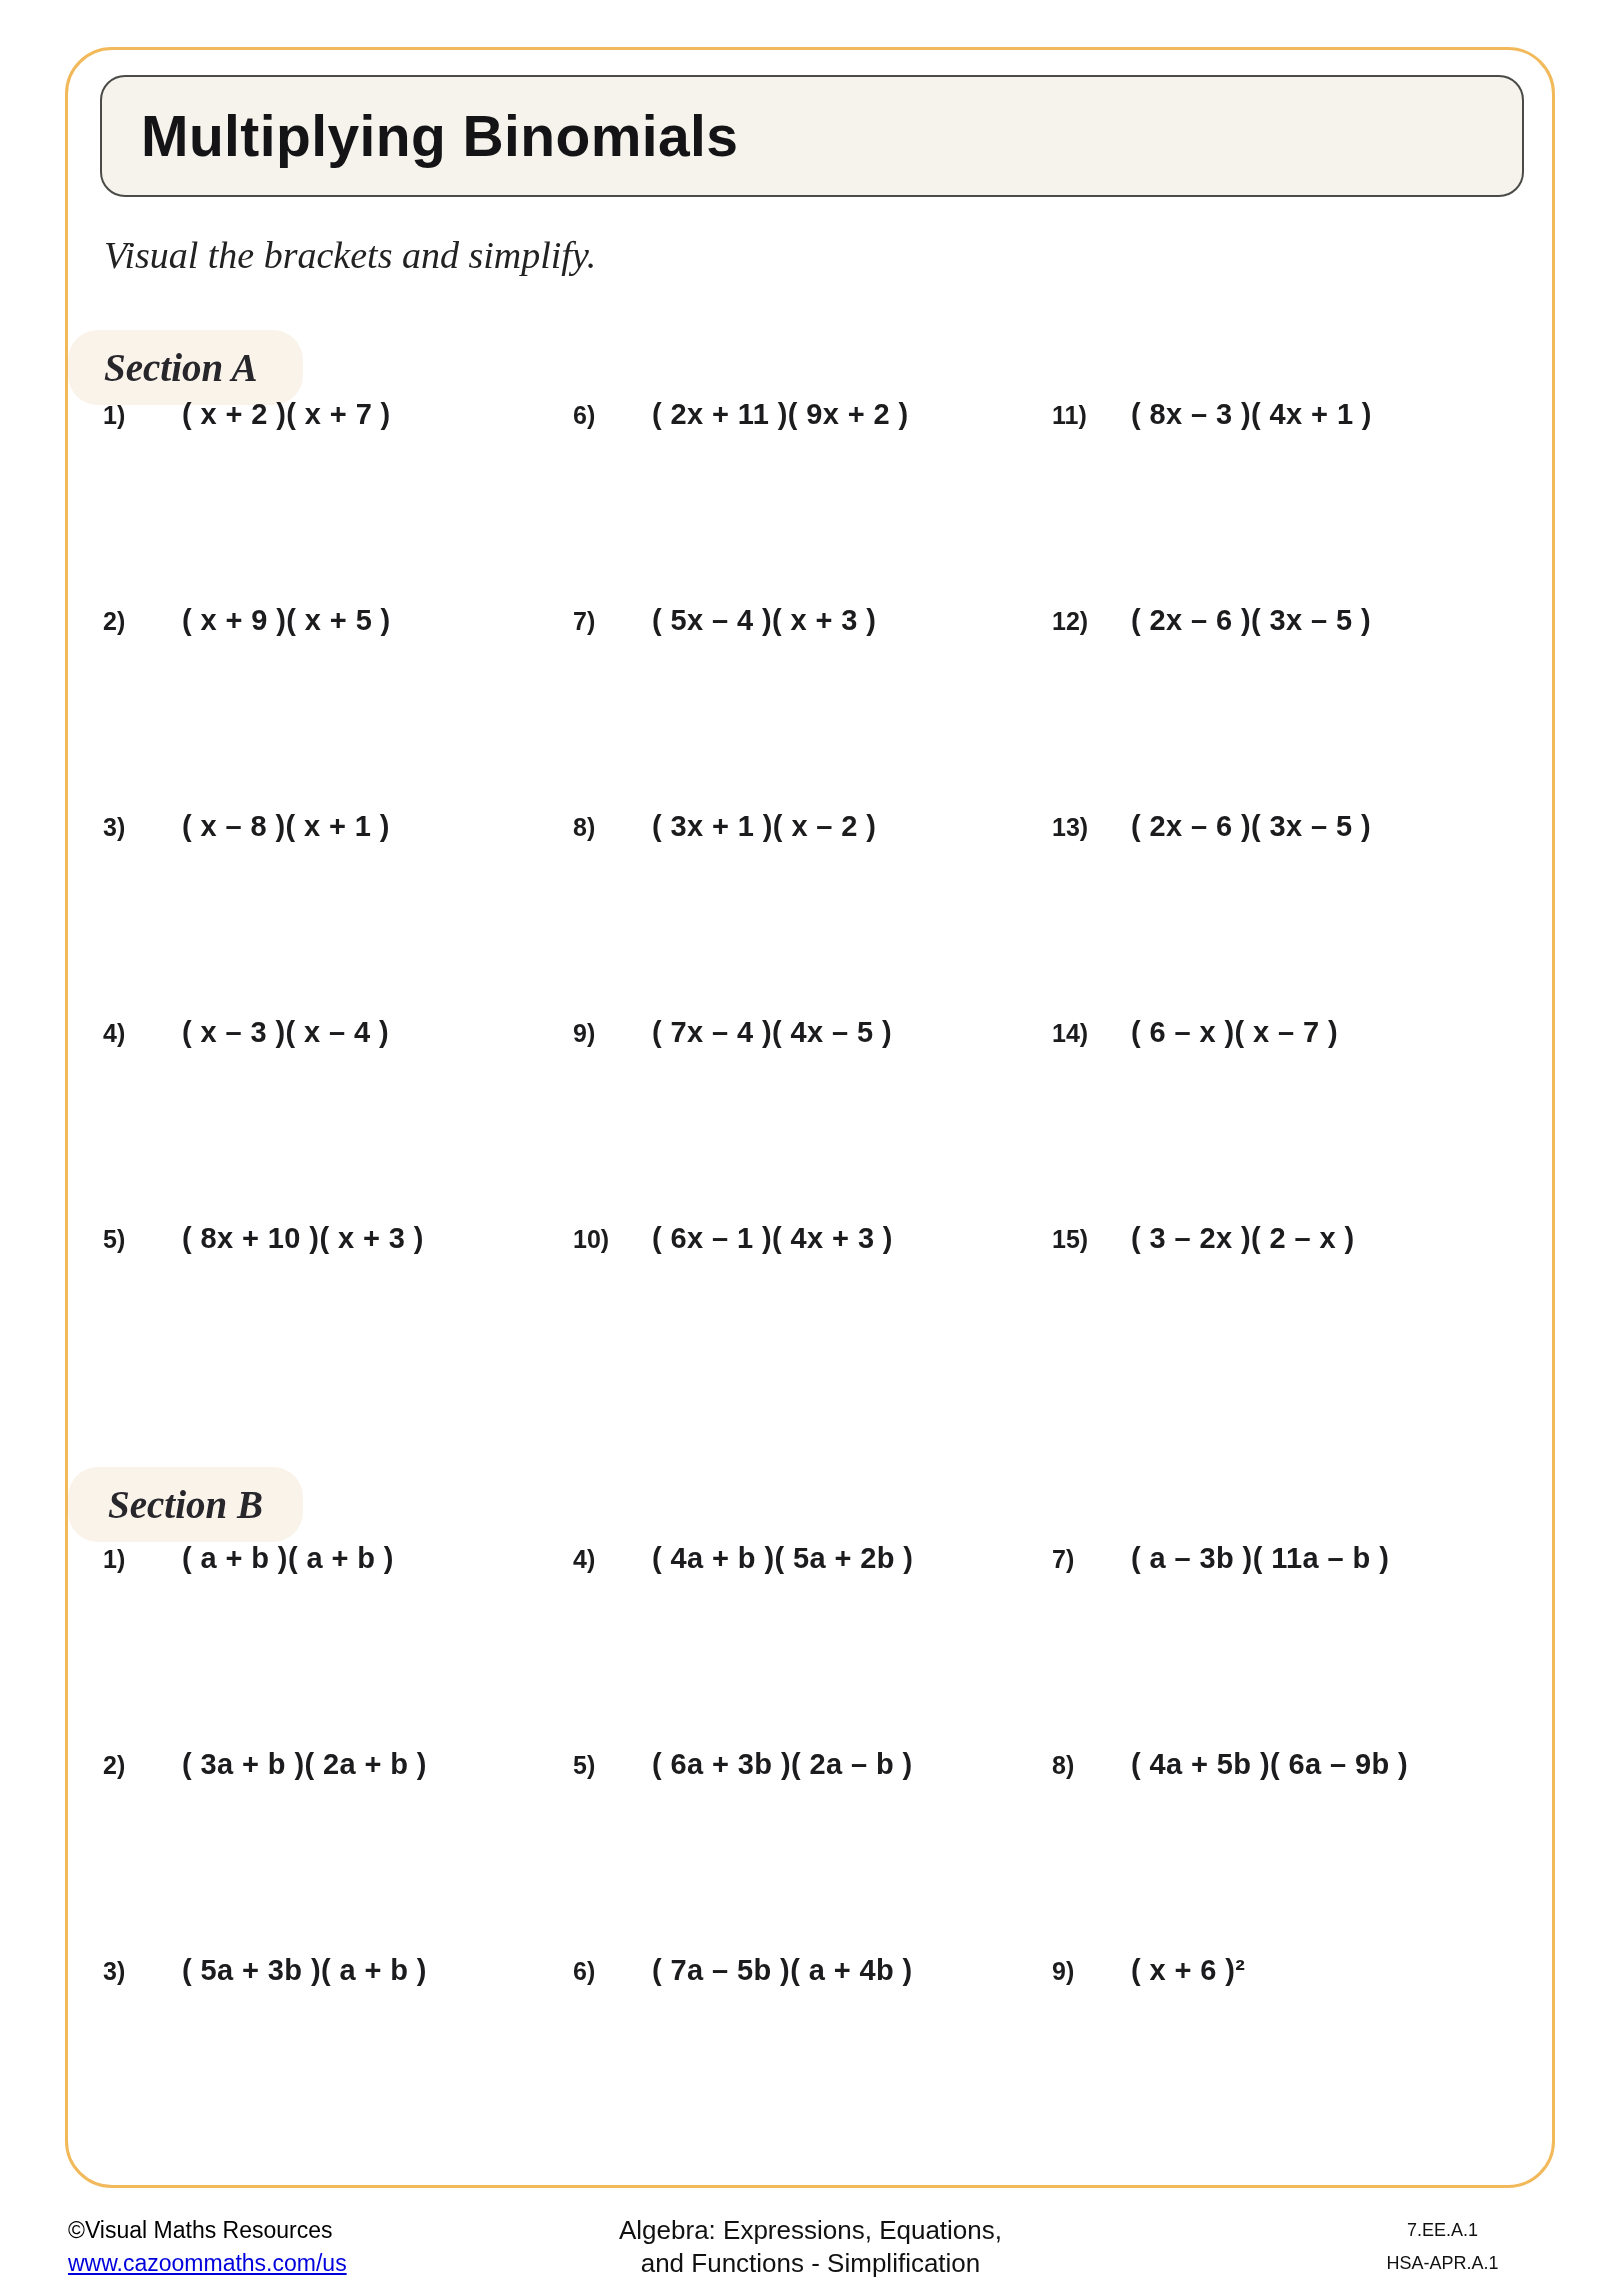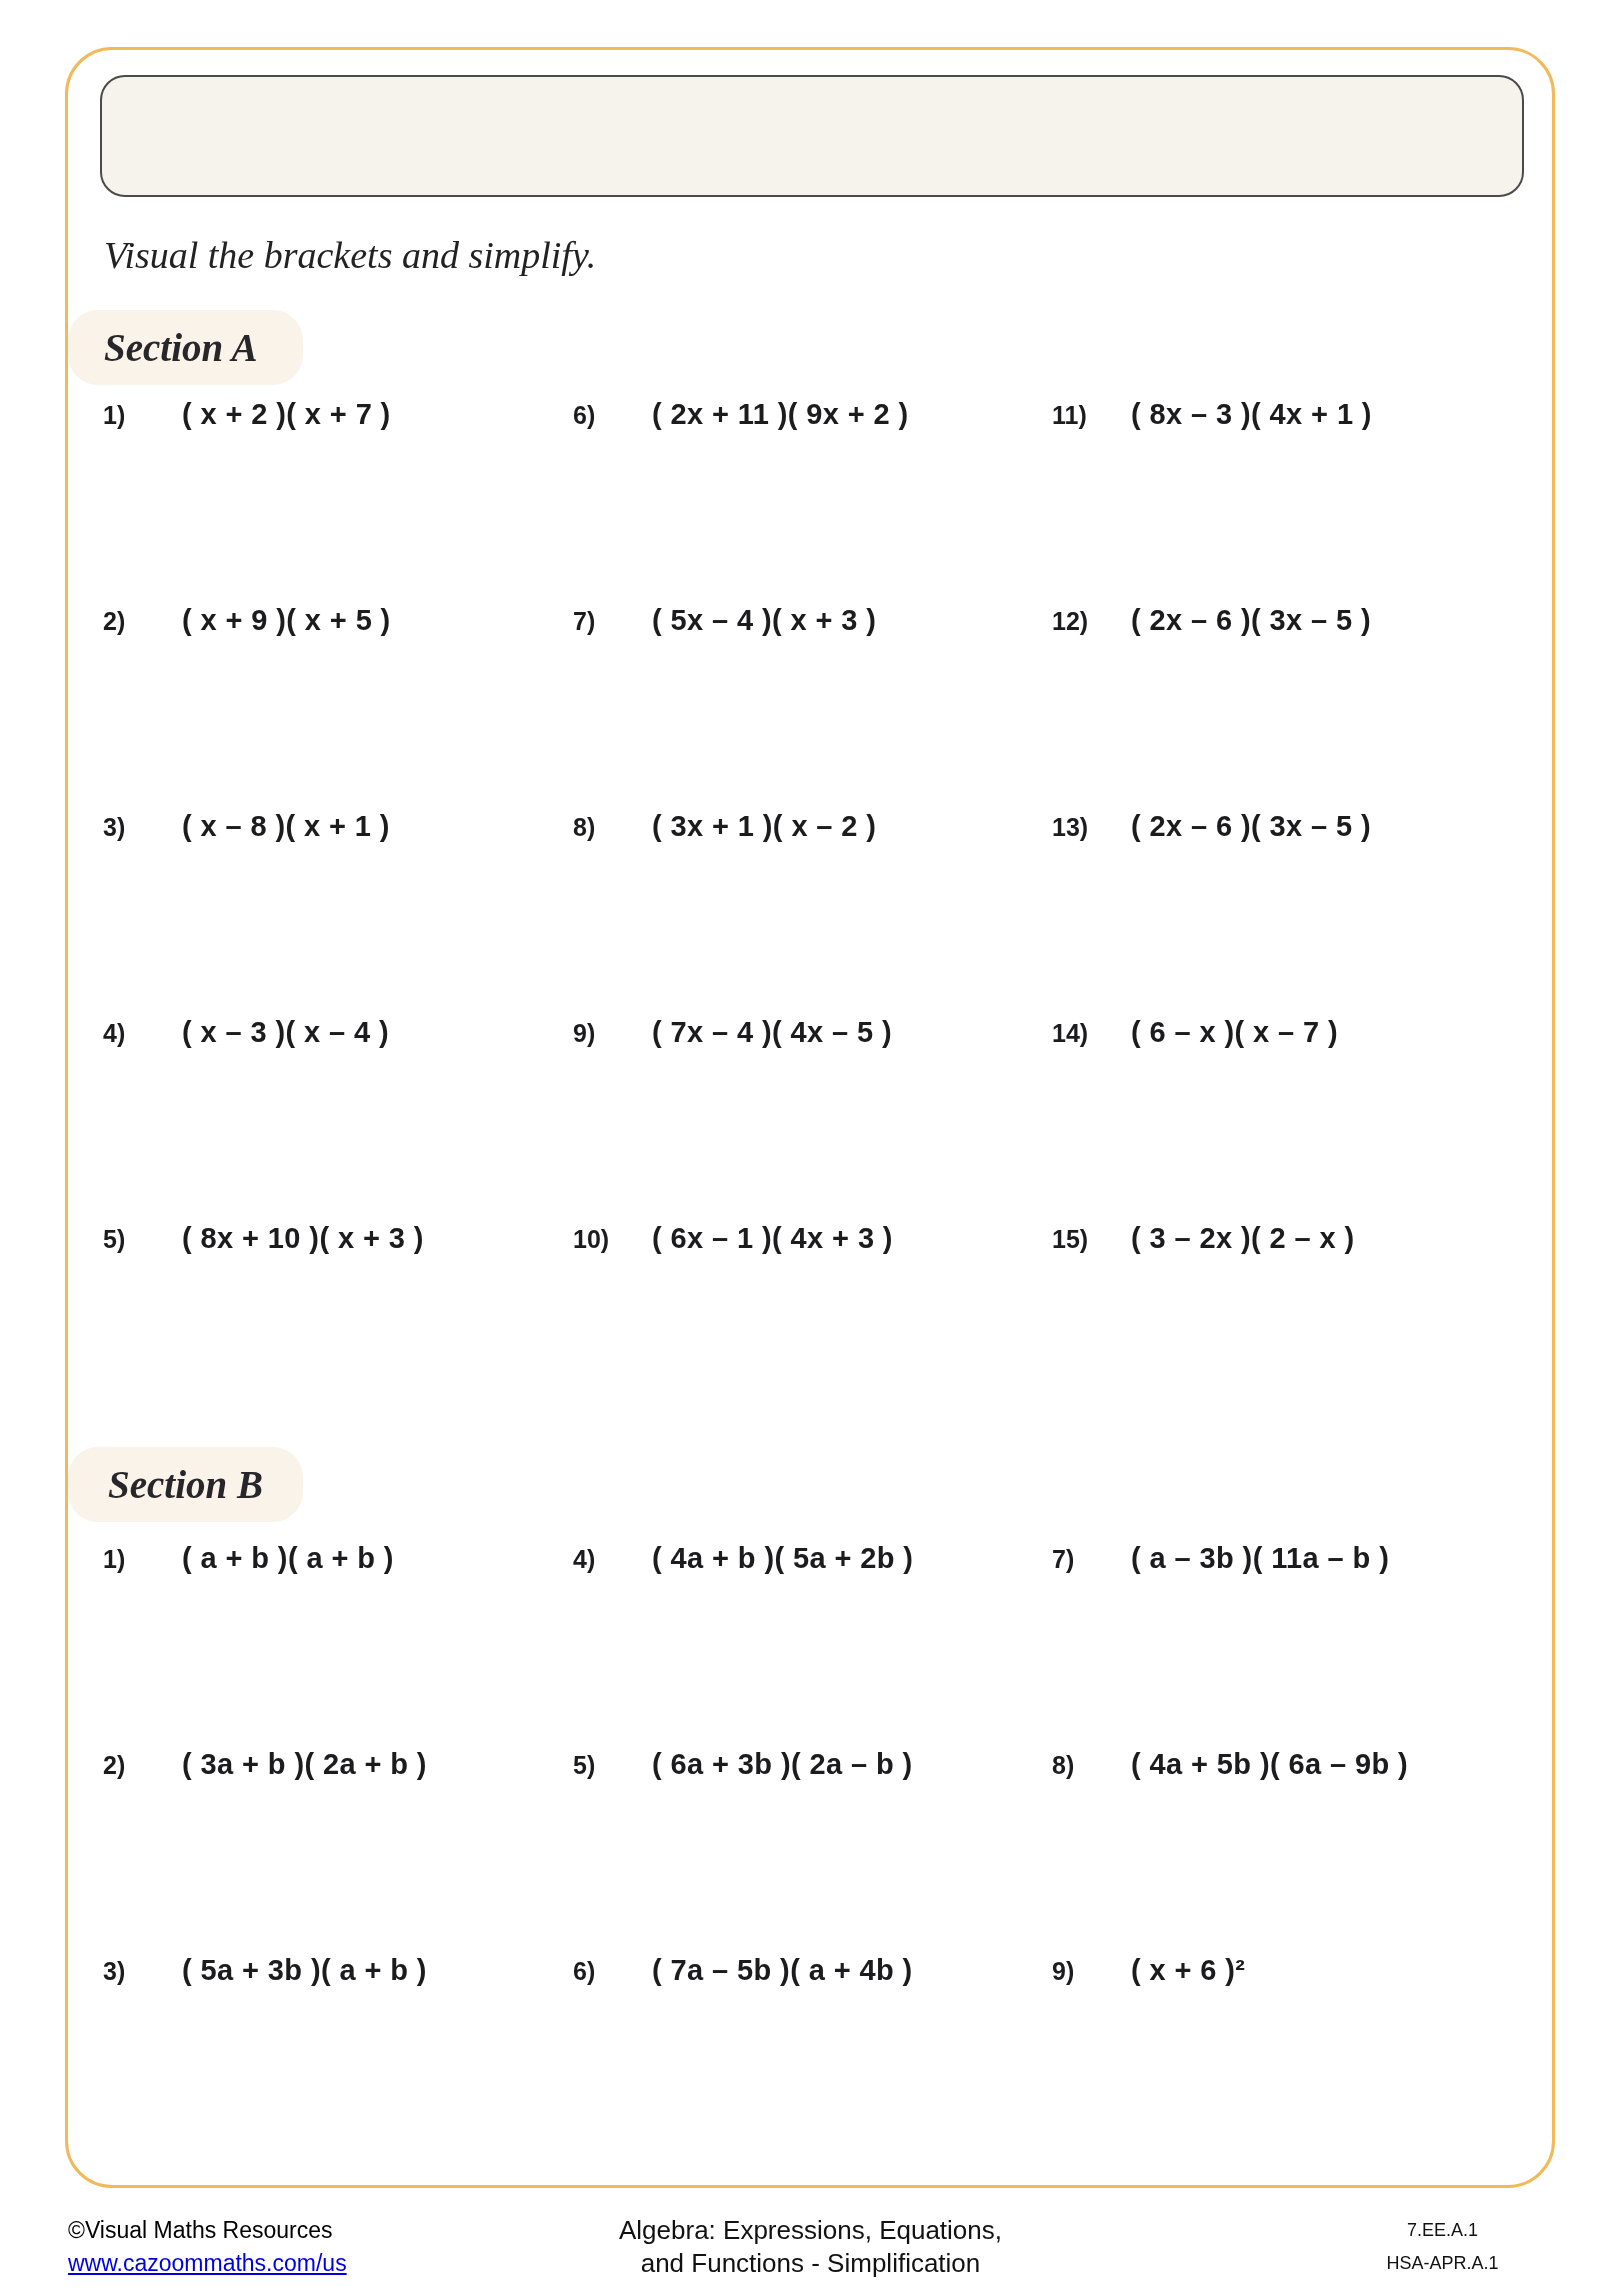--- a/index.html
+++ b/index.html
@@ -62,21 +62,21 @@
   
   .section-label {
     position:absolute; left:68px;
     width:235px; height:75px;
     background:#FAF3EA;
     border-radius:30px;
     font-family:"Liberation Serif", serif;
     font-style:italic; font-weight:bold;
     font-size:39px; color:#26262B;
     display:flex; align-items:center;
-    padding-left:36px; box-sizing:border-box;
+    padding-left:36px; box-sizing:border-box;margin-top:20px;
   }
   #label-a { top:310px; }
   #label-b { top:1447px;padding-left:40px; }
 
   
   .grid {
     position:absolute; left:103px; width:1453px;
     display:grid;
     grid-template-columns:470px 479px 1fr;
     grid-auto-rows:206px;
@@ -112,20 +112,21 @@
     position:absolute; left:1299px; top:2214px; width:287px;
     text-align:center; font-size:18px; line-height:33px; color:#111;
   }
 </style>
 </head>
 <body>
 
 <div class="page-border"></div>
 
 <div class="header-box">
+  <div class="title">Multiplying Binomials</div>
 </div>
 
 <div class="instruction">Visual the brackets and simplify.</div>
 
 <div class="section-label" id="label-a">Section A</div>
 
 <div class="grid" id="grid-a">
   <div class="problem">
     <span class="num">1)</span>
     <span class="expr">( x + 2 )( x + 7 )</span>

